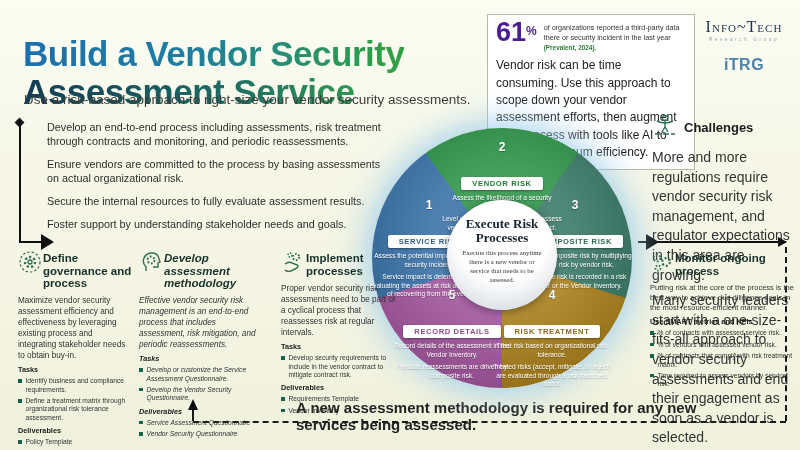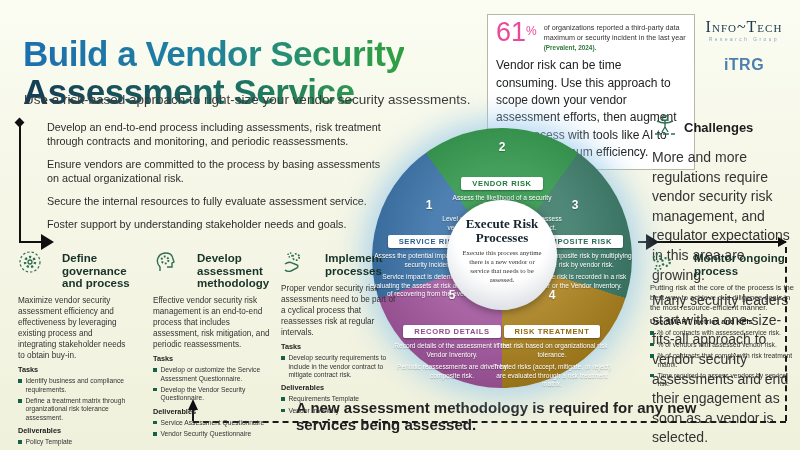--- a/index.html
+++ b/index.html
@@ -13,21 +13,21 @@
   .title .l1{display:block;background:linear-gradient(90deg,#1d6fae 0%,#1f7fa0 45%,#2f9e44 95%);
     -webkit-background-clip:text;background-clip:text;color:transparent;}
   .title .l2{display:block;background:linear-gradient(90deg,#143c55 0%,#1d6e65 55%,#35a84a 100%);
     -webkit-background-clip:text;background-clip:text;color:transparent;}
   .subtitle{left:24px;top:92px;font-size:13.5px;color:#3b3b3b;}
 
   
   .statbox{left:487px;top:14px;width:208px;box-sizing:border-box;background:#ffffff;
     border:1px solid #b7b7a6;padding:6px 8px 7px;}
   .stat-row{display:flex;gap:7px;align-items:flex-start;}
-  .stat-num{font-size:27px;font-weight:normal;color:#ec4899;line-height:0.85;white-space:nowrap;}
+  .stat-num{font-size:27px;font-weight:bold;color:#4c1d95;line-height:0.85;white-space:nowrap;}
   .stat-unit{font-size:12px;vertical-align:6px;}
   .stat-text{font-size:7.2px;color:#333;line-height:1.4;padding-top:2px;}
   .stat-source{color:#2f7a3c;font-weight:bold;font-size:6.4px;}
   .stat-body{font-size:12px;color:#222;line-height:1.45;margin-top:4px;}
 
   
   .logo-block{left:698px;top:18px;width:92px;text-align:center;}
   .logo-main{font-family:"Liberation Serif",serif;font-variant:small-caps;font-size:16px;
     letter-spacing:1px;color:#20394f;white-space:nowrap;}
   .logo-sub{font-size:4.6px;letter-spacing:2.6px;color:#8aa0b5;margin-top:1px;}
@@ -81,24 +81,24 @@
   .seg-text{font-size:6.6px;line-height:1.3;margin-top:4px;text-shadow:0 1px 1px rgba(0,0,0,0.3);}
   .wedge.s1{left:-4px;top:70px;width:122px;}
   .wedge.s2{left:70px;top:12px;width:120px;}
   .wedge.s3{left:142px;top:70px;width:122px;}
   .wedge.s4{left:116px;top:160px;width:128px;}
   .wedge.s5{left:16px;top:160px;width:128px;}
 
   
   .col{position:absolute;top:250px;}
   .col.c1{left:18px;width:114px;}
-  .col.c2{left:153px;width:119px;}
+  .col.c2{left:139px;width:119px;font-style:italic;}
   .col.c3{left:281px;width:121px;}
   .col.c4{left:650px;width:148px;}
-  .col-head{display:flex;gap:20px;align-items:flex-start;margin-bottom:5px;}
+  .col-head{display:flex;gap:1px;align-items:flex-start;margin-bottom:5px;}
   .col-title{font-size:11.5px;font-weight:bold;color:#173229;line-height:1.1;padding-top:2px;}
   .col-body{font-size:8.2px;color:#333;line-height:1.35;margin-bottom:3px;}
   .c4 .col-body{font-size:7.5px;}
   .sec-head{font-size:7.3px;font-weight:bold;color:#1d1d1d;margin:4px 0 3px 0;}
   .item{display:flex;gap:4px;font-size:6.7px;color:#333;line-height:1.25;margin-bottom:3px;}
   .sq{width:3.5px;height:3.5px;background:#17604a;margin-top:2px;flex:none;}
   .icon-box{flex:none;}
 </style>
 </head>
 <body>
@@ -107,35 +107,35 @@
 
   <h1 class="abs title">
     <span class="l1">Build a Vendor Security</span>
     <span class="l2">Assessment Service</span>
   </h1>
   <div class="abs subtitle">Use a risk-based approach to right-size your vendor security assessments.</div>
 
   <div class="abs statbox">
     <div class="stat-row">
       <div class="stat-num"><span>61</span><span class="stat-unit">%</span></div>
-      <div class="stat-text"><span>of organizations reported a third-party data maximum or security incident in the last year </span><span class="stat-source">(Prevalent, 2024).</span></div>
+      <div class="stat-text"><span>of organizations reported a third-party data there or security incident in the last year </span><span class="stat-source">(Prevalent, 2024).</span></div>
     </div>
     <div class="stat-body">Vendor risk can be time consuming. Use this approach to scope down your vendor assessment efforts, then augment your process with tools like AI to achieve maximum efficiency.</div>
   </div>
 
   <div class="abs logo-block">
     <div class="logo-main">Info~Tech</div>
     <div class="logo-sub">Research Group</div>
     <div class="logo-itrg">iTRG</div>
   </div>
 
   <div class="abs intro">
     <p>Develop an end-to-end process including assessments, risk treatment through contracts and monitoring, and periodic reassessments.</p>
     <p>Ensure vendors are committed to the process by basing assessments on actual organizational risk.</p>
-    <p>Secure the internal resources to fully evaluate assessment service.</p>
+    <p>Secure the internal resources to fully evaluate assessment results.</p>
     <p>Foster support by understanding stakeholder needs and goals.</p>
   </div>
 
   <div class="abs challenges">
     <div class="ch-head">
       <span class="icon-box">
         <svg width="26" height="26" viewBox="0 0 26 26">
           <circle cx="13" cy="6" r="2.6" fill="none" stroke="#2e6f54" stroke-width="1.4"></circle>
           <path d="M5 9 Q13 13 21 9" fill="none" stroke="#2e6f54" stroke-width="1.4"></path>
           <path d="M13 9 L13 15 M13 15 L10 20 M13 15 L16 20" fill="none" stroke="#2e6f54" stroke-width="1.4"></path>

